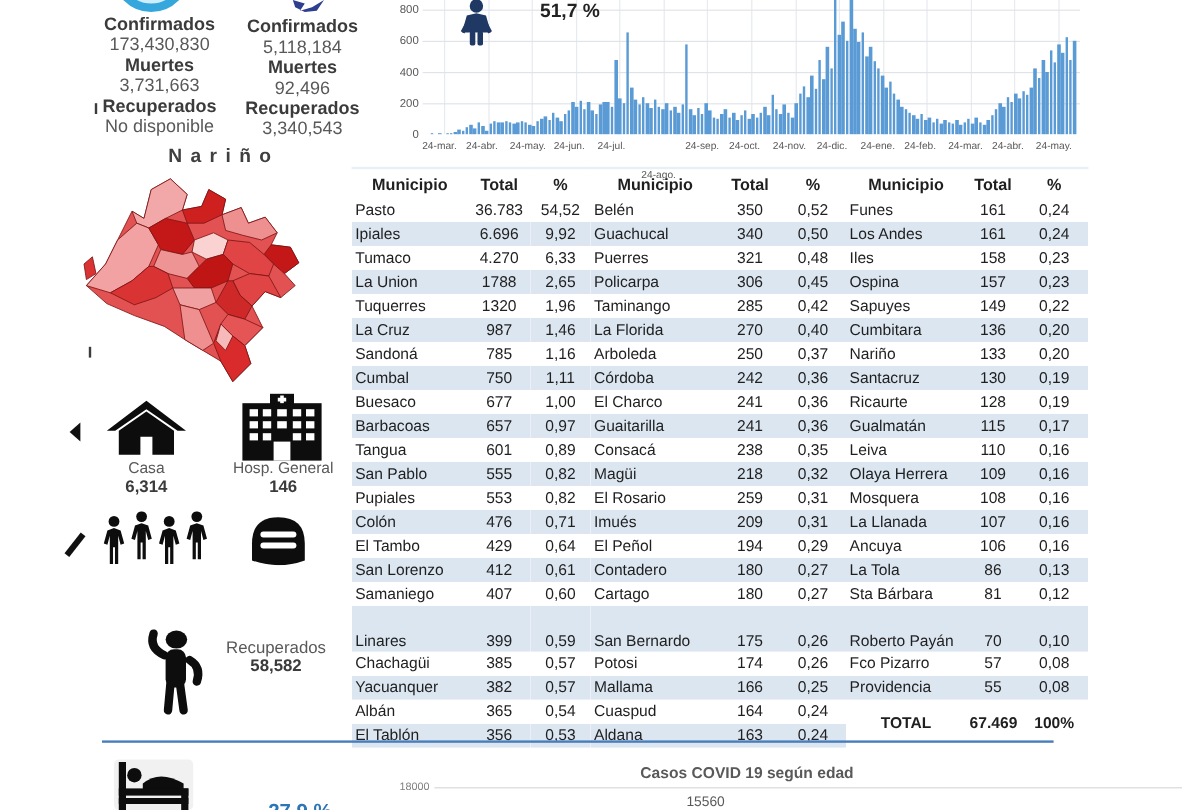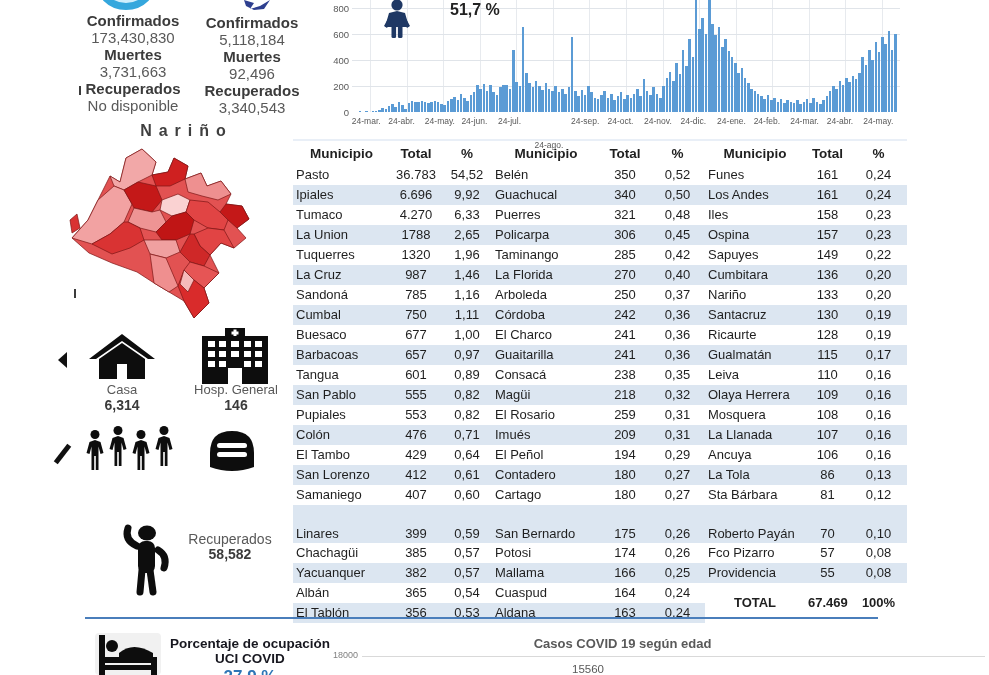--- a/index.html
+++ b/index.html
@@ -683,24 +683,20 @@
   <div class="abs" id="bed-box">
     <svg width="66" height="42" viewBox="0 0 66 42">
       <rect x="4" y="2" width="6" height="40" fill="#0d0d0d"></rect>
       <circle cx="17" cy="13" r="6" fill="#0d0d0d"></circle>
       <path d="M24,20 Q38,8 58,20 L58,26 24,26 Z" fill="#0d0d0d"></path>
       <rect x="4" y="24" width="58" height="6" fill="#0d0d0d"></rect>
       <rect x="4" y="32" width="58" height="5" fill="#0d0d0d"></rect>
       <rect x="56" y="24" width="6" height="18" fill="#0d0d0d"></rect>
     </svg>
   </div>
-  <div class="abs" id="uci-text">
-    <div>Porcentaje de ocupación</div>
-    <div>UCI COVID</div>
-  </div>
   <div class="abs" id="uci-val">27,9 %</div>
 
   <div class="abs" id="age-title">Casos COVID 19  según edad</div>
   <div class="abs" id="age-ytick">18000</div>
   <div class="abs" id="age-grid"></div>
   <div class="abs" id="age-dlabel">15560</div>
 
   <div class="abs frag" style="left:79px;top:86px;width:2px;height:9px;"></div>
   <div class="abs frag" style="left:74px;top:289px;width:2px;height:9px;"></div>
   <div class="abs" style="left:58px;top:352px;width:0;height:0;border-top:8px solid transparent;border-bottom:8px solid transparent;border-right:9px solid #111;"></div>

